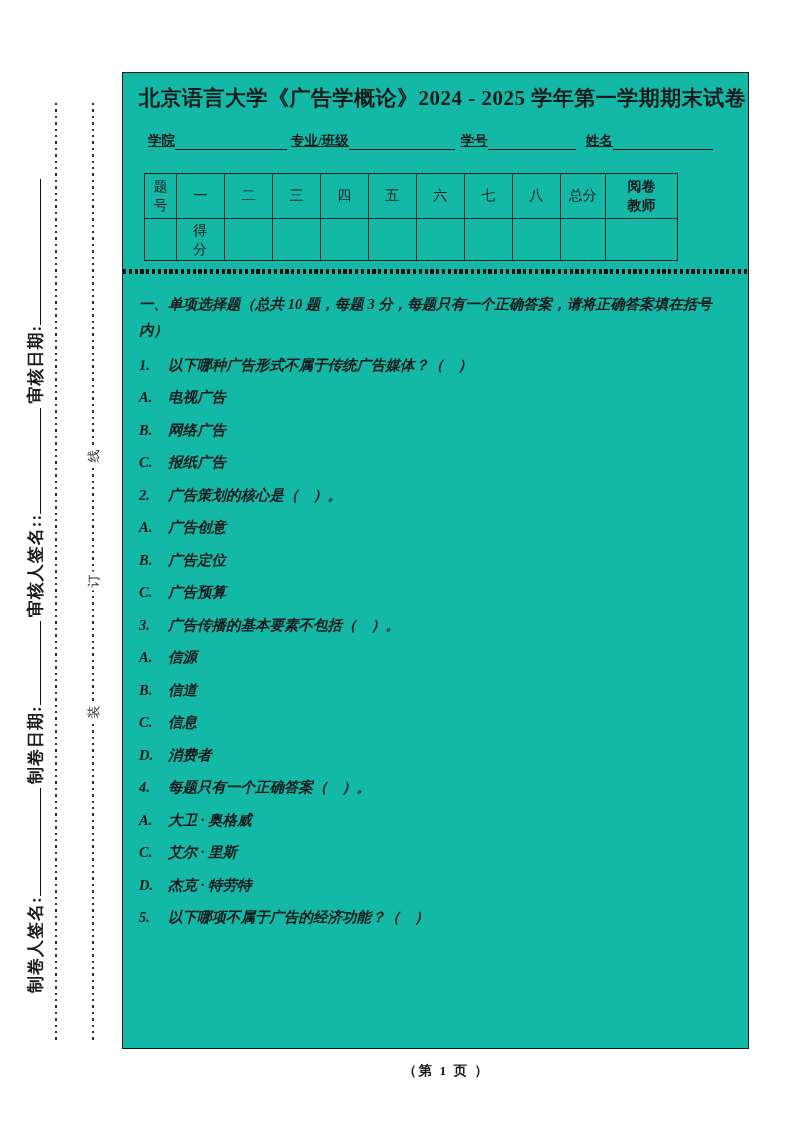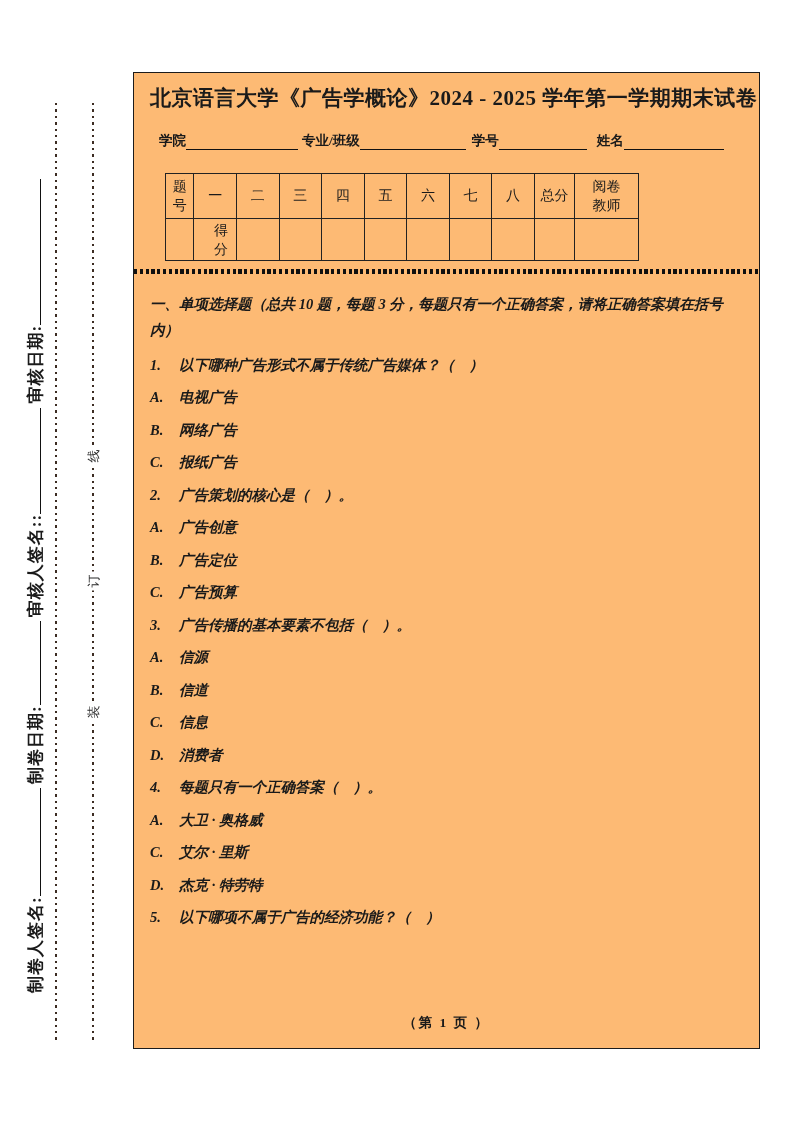--- a/index.html
+++ b/index.html
@@ -50,69 +50,70 @@
     transform: rotate(-90deg);
     color: #2a2a2a;
   }
   .bind-zhuang { top: 701px; }
   .bind-ding  { top: 570px; }
   .bind-xian  { top: 445px; }
 
   
   .sheet {
     position: absolute;
-    left: 133px; top: 72px;
+    left: 122px; top: 72px;
     width: 627px; height: 977px;
     border: 1.6px solid #1c1c1c;
     padding: 11px 26px 0 16px;
-    background: #fdba74;
+    background: #14b8a6;
   }
   .exam-title {
     text-align: center;
     font-size: 21px;
     font-weight: bold;
     letter-spacing: 0.5px;
     margin-bottom: 20px;
     white-space: nowrap;
   }
   .form-row {
     display: flex;
     align-items: flex-end;
     font-size: 13.5px;
     font-weight: bold;
     margin: 0 0 23px 9px;
     height: 18px;
+    text-decoration: underline;
   }
   .form-label { white-space: nowrap; }
   .form-blank {
     display: inline-block;
     border-bottom: 1.4px solid #111;
     height: 16px;
   }
   .fb-1 { width: 112px; margin-right: 4px; }
   .fb-2 { width: 106px; margin-right: 6px; }
   .fb-3 { width: 88px;  margin-right: 10px; }
   .fb-4 { width: 100px; }
 
   table.score-table {
     border-collapse: collapse;
-    width: 474px;
+    width: 534px;
     table-layout: fixed;
     font-size: 14px;
-    margin-left: 15px;
+    margin-left: 5px;
   }
   .score-table td {
     border: 1.3px solid #222;
     text-align: center;
     vertical-align: middle;
     padding: 0;
   }
   .score-table .r1 td { height: 45px; }
   .score-table .r2 td { height: 42px; padding-left: 48px; }
-  .wrap2 { display: inline-block; max-width: 2.4em; line-height: 19px; }
+  .wrap2 { display: inline-block; max-width: 2.4em; line-height: 19px; font-weight: bold; }
   .wrap1 { display: inline-block; max-width: 1.2em; line-height: 19px; }
 
   .dot-sep {
     height: 4.5px;
     margin: 8px -26px 0 -16px;
     background: repeating-linear-gradient(to right, #101010 0 3.2px, transparent 3.2px 5.8px);
   }
 
   .qarea { font-size: 14.5px; font-weight: 600; font-style: italic; }
   .section-title {
@@ -122,21 +123,21 @@
   .qline {
     margin: 0 0 13.5px 0;
     line-height: 19px;
     white-space: nowrap;
   }
   .qnum { display: inline-block; min-width: 29px; }
   .optkey { display: inline-block; min-width: 29px; }
 
   .page-footer {
     position: absolute;
-    left: 133px; top: 1014px;
+    left: 133px; top: 1062px;
     width: 627px;
     text-align: center;
     font-size: 13.5px;
     font-weight: bold;
     letter-spacing: 2px;
   }
 </style>
 </head>
 <body>
 

